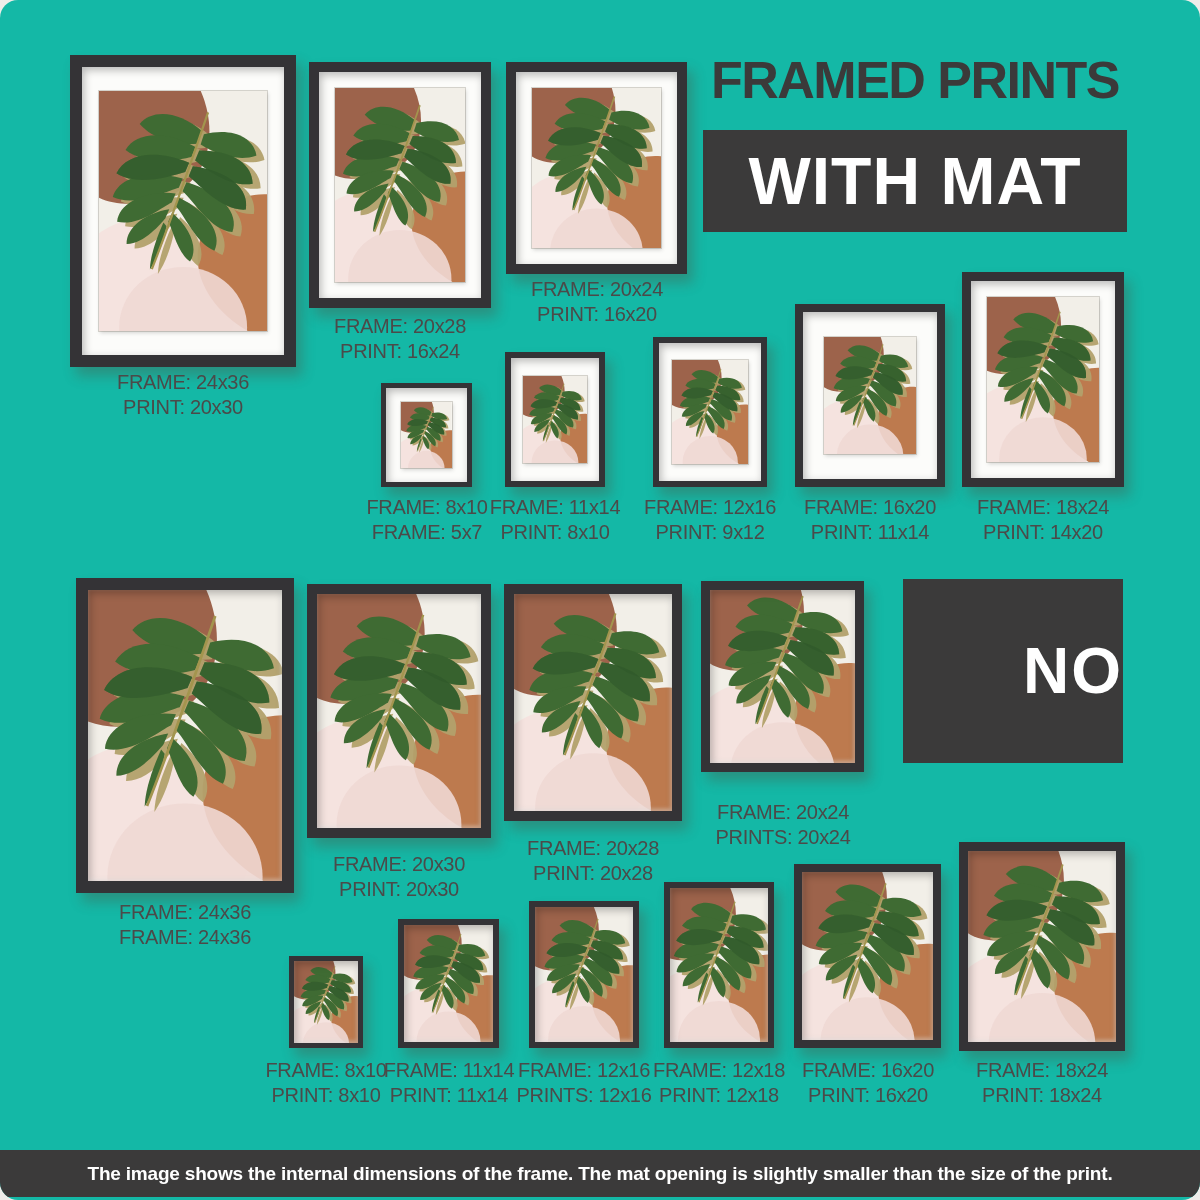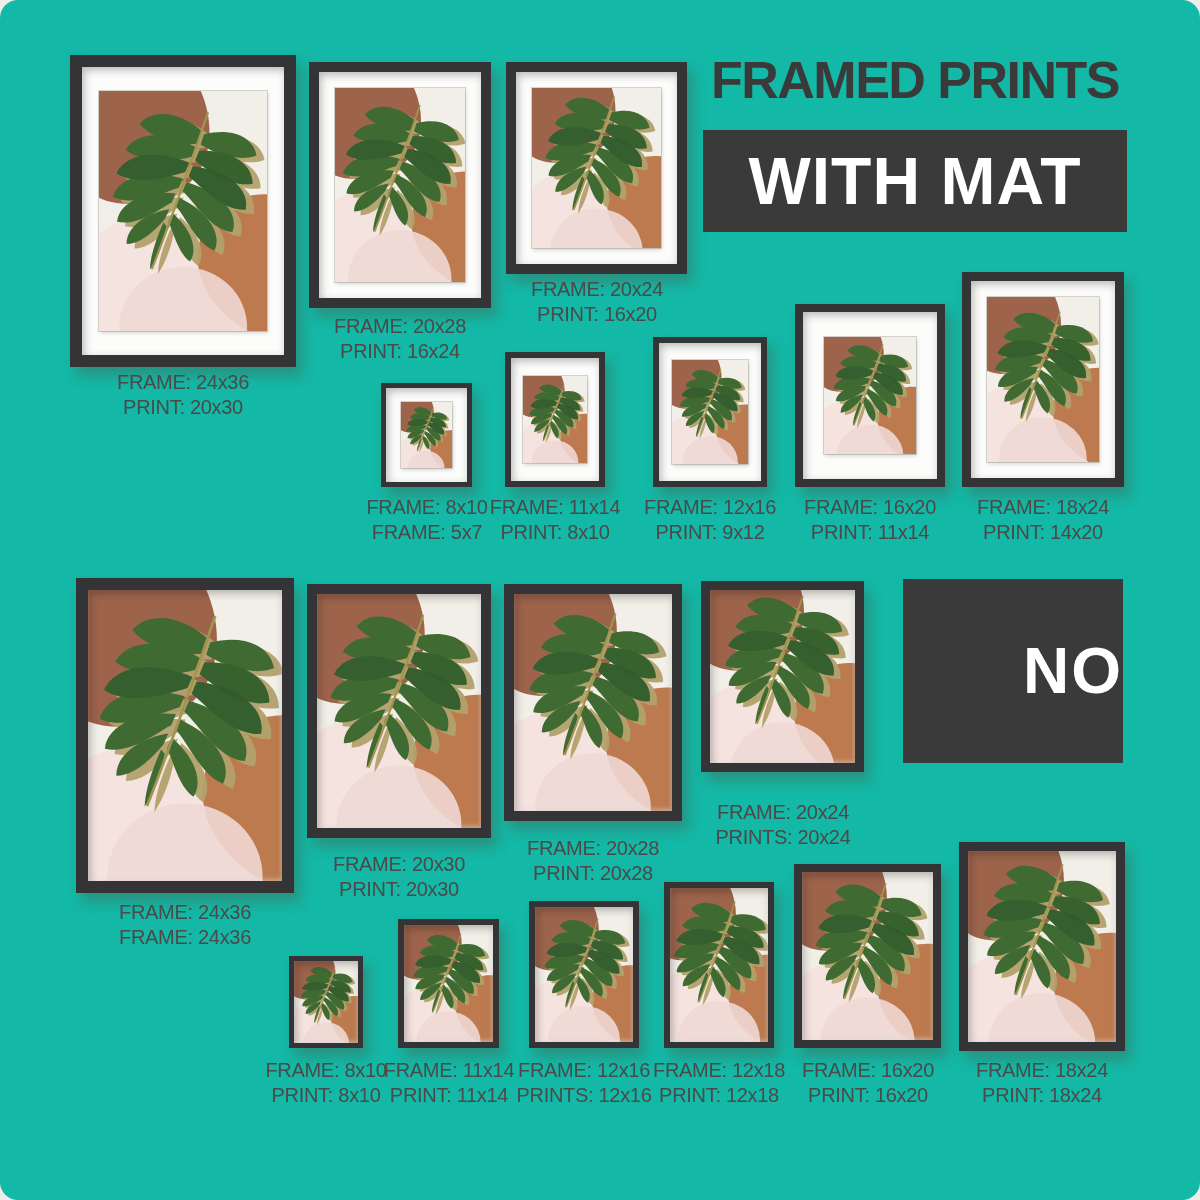--- a/index.html
+++ b/index.html
@@ -54,20 +54,21 @@
 </style>
 </head>
 <body>
 
 <div id="stage">
   <div class="title">FRAMED PRINTS</div>
   <div class="badge with-mat dark-bg">WITH MAT</div>
   <div class="badge no-mat dark-bg">
     <div>NO</div>
   </div>
+  <div class="footer dark-bg">The image shows the internal dimensions of the frame. The mat opening is slightly smaller than the size of the print.</div>
 <div class="frame" style="left: 70px; top: 55px; width: 226px; height: 312px; border-width: 12px;">
       <div class="interior mat">
         <div class="print" style="width: 83.3%; height: 83.3%;">
           <svg viewBox="0 0 200 270" preserveAspectRatio="xMidYMid slice">
             <rect width="200" height="270" fill="#f2efe8"></rect>
             <path d="M-8,-8 H116 C140,38 132,92 94,113 C56,134 8,130 -8,110 Z" fill="#9d634b"></path>
             <ellipse cx="63" cy="236" rx="98" ry="94" fill="#f5e3df"></ellipse>
             <path d="M208,272 V118 C170,110 130,130 119,168 C107,210 136,252 180,274 Z" fill="#bd7a4e"></path>
             <ellipse cx="100" cy="266" rx="72" ry="68" fill="#f0d8d4" opacity="0.9"></ellipse>
             <g transform="translate(9,5) rotate(13 100 110)" fill="#b3a26c" opacity="0.95">

